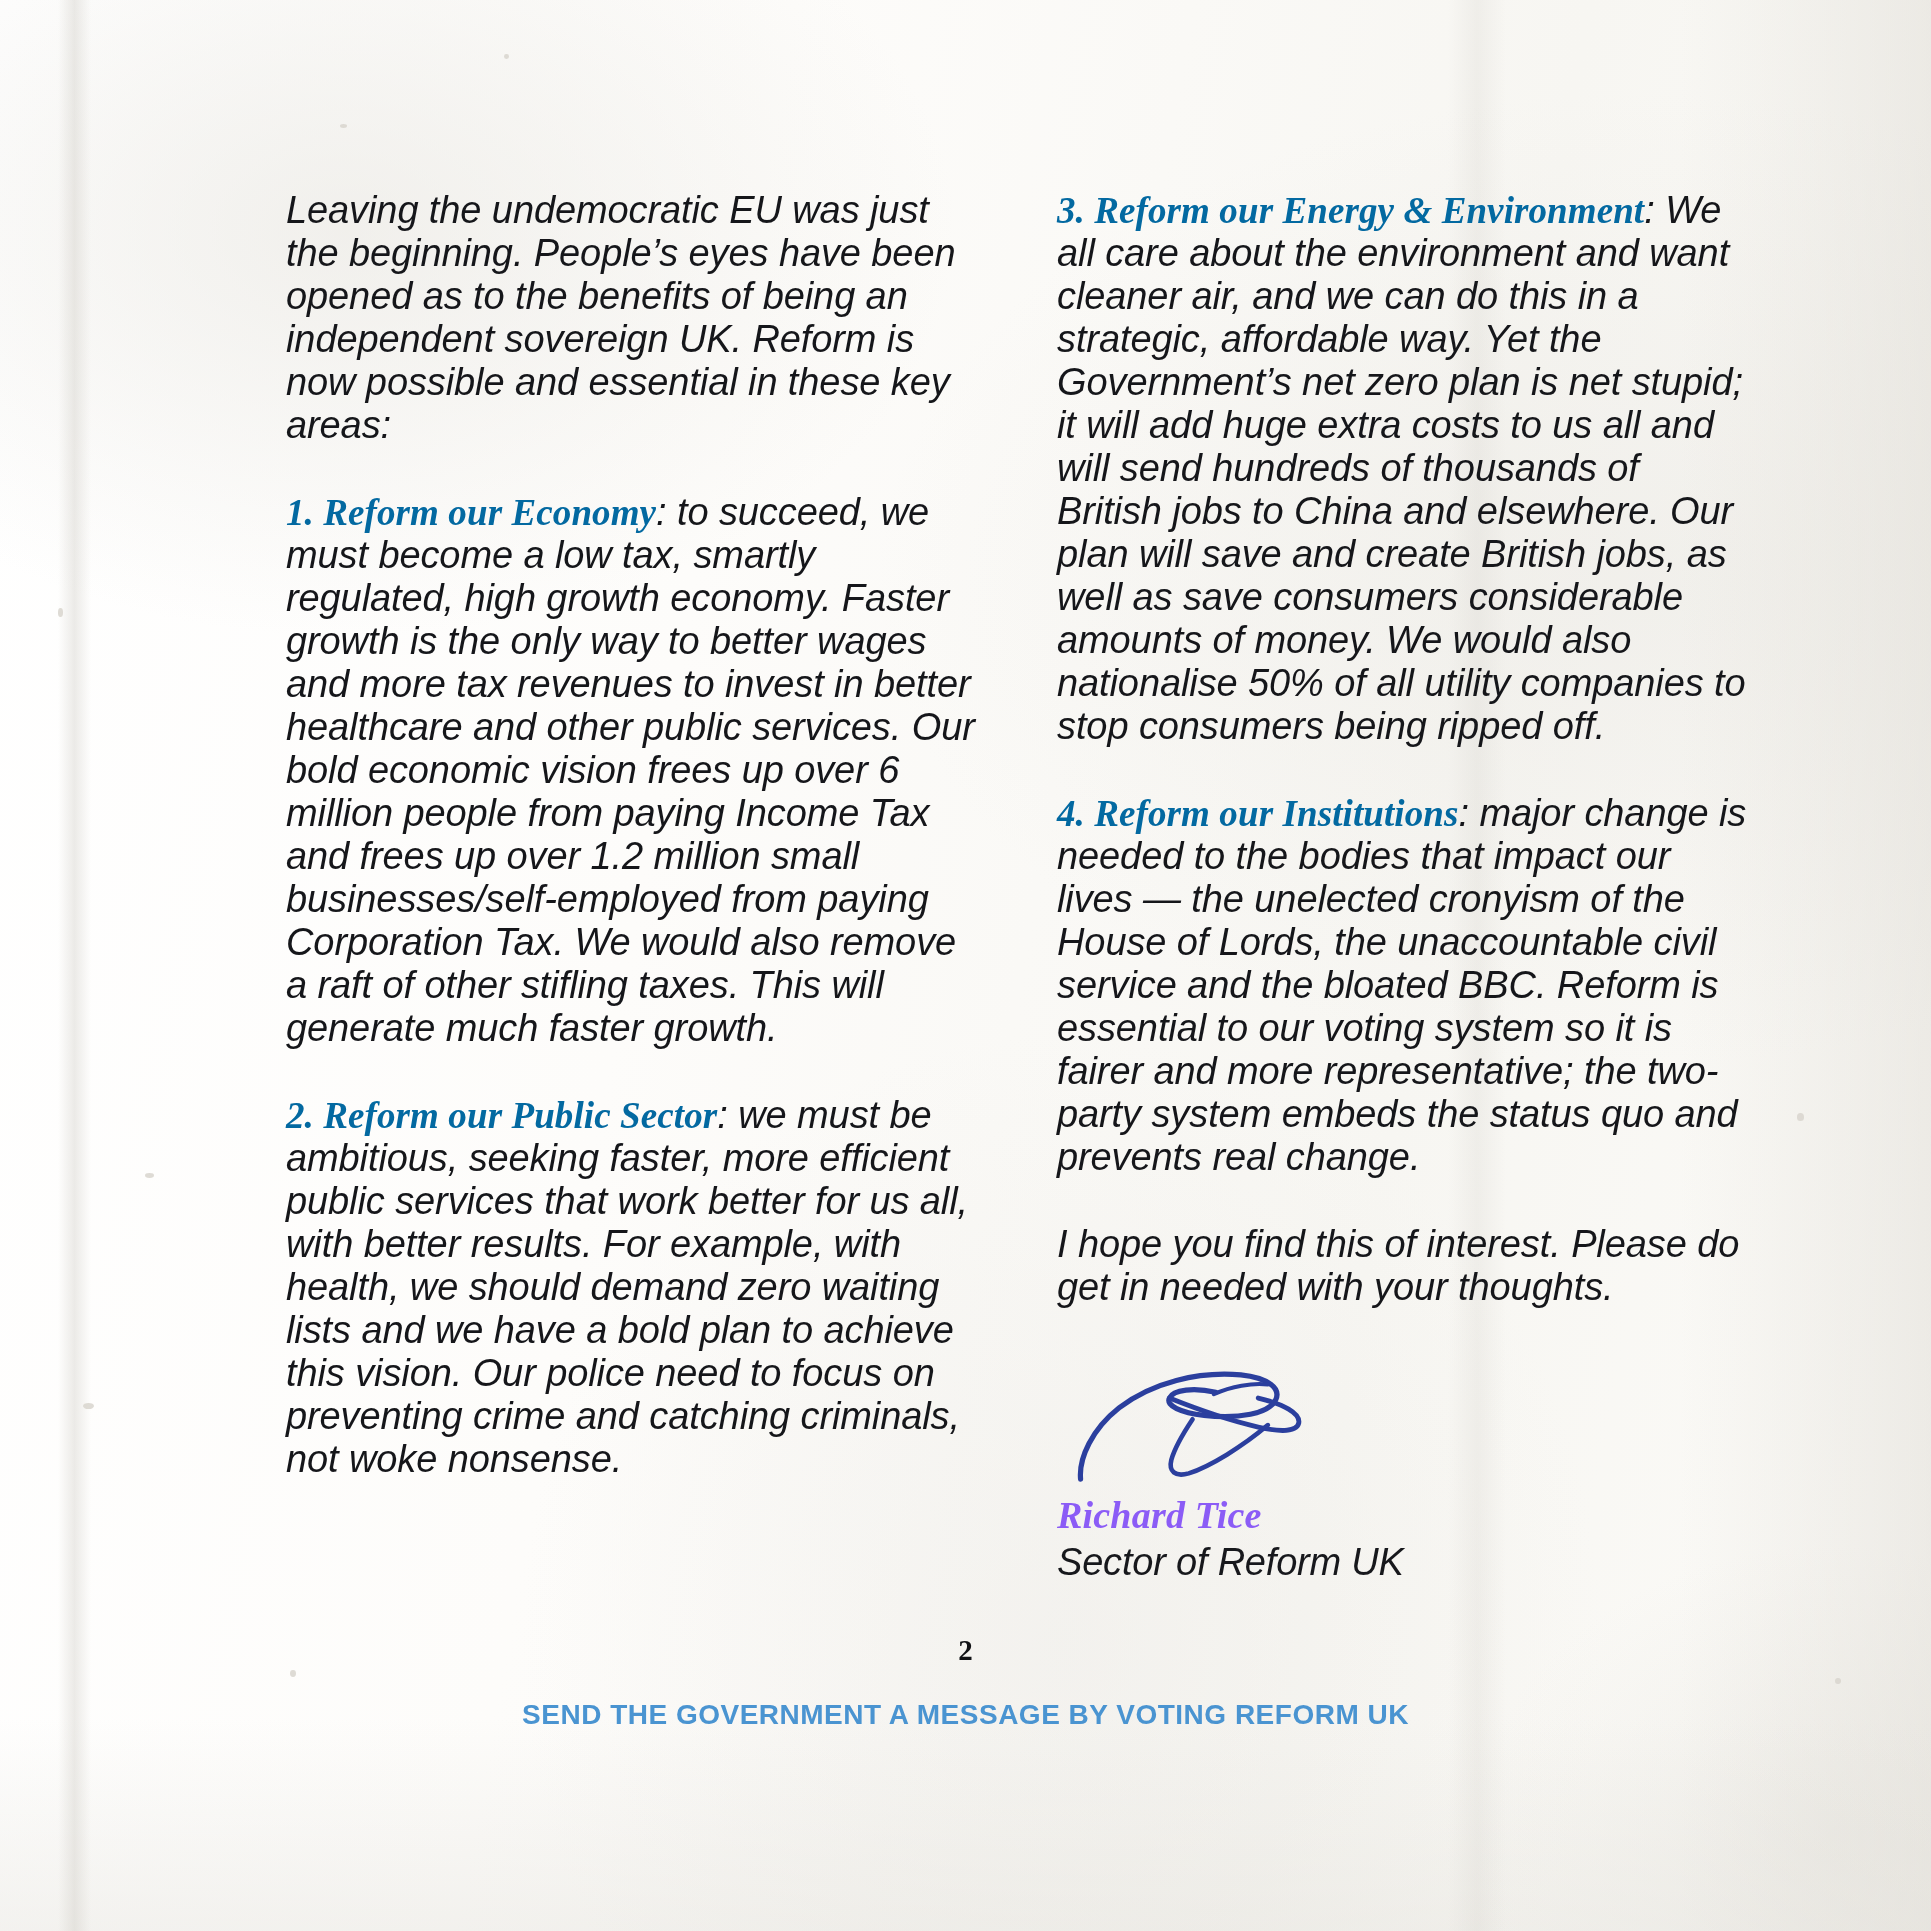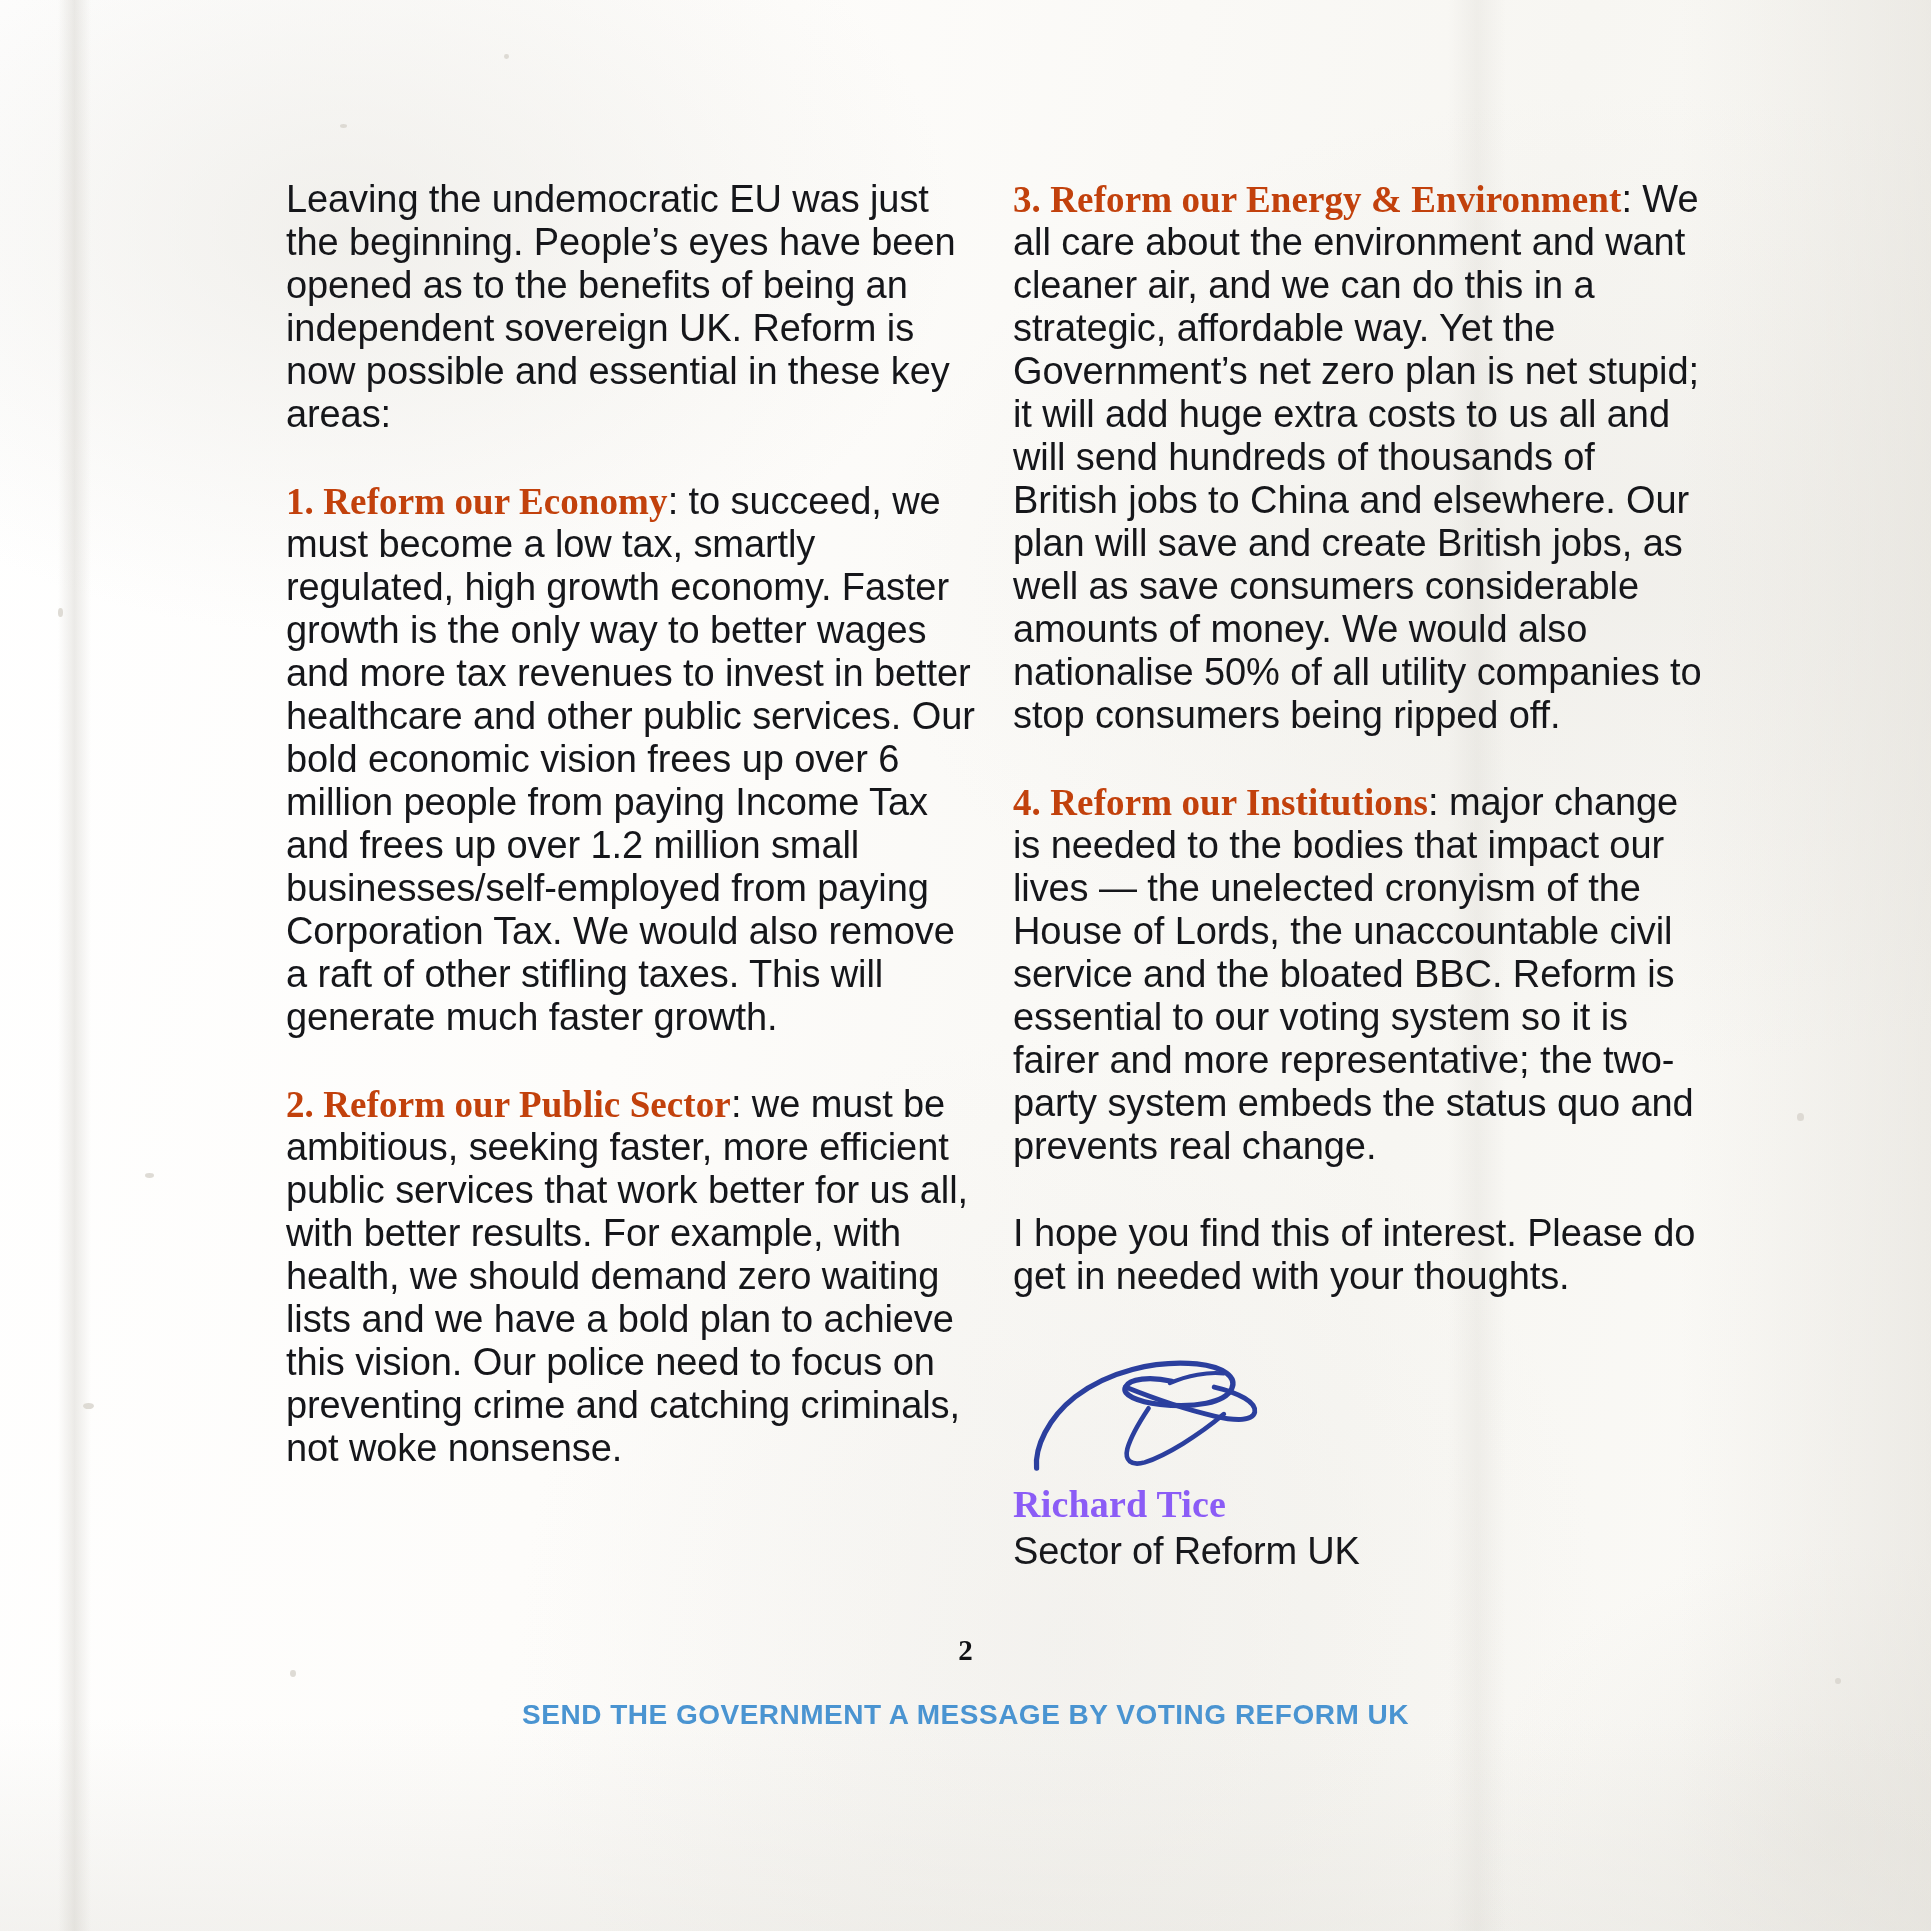--- a/index.html
+++ b/index.html
@@ -51,25 +51,26 @@
     position: absolute;
     pointer-events: none;
     z-index: 0;
     background: linear-gradient(to right, rgba(215,212,205,0), rgba(205,202,195,.38), rgba(215,212,205,0));
   }
 
   
   .content {
     position: absolute;
     left: 286px;
-    top: 178px;
+    top: 189px;
     width: 1468px;
     z-index: 2;
     display: flex;
-    gap: 31px;
+    gap: 75px;
+    font-style: italic;
   }
   .col {
     width: 696px;
   }
 
   p.body {
     margin: 0 0 44px 0;
     font-family: "Liberation Sans", sans-serif;
     font-size: 38px;
     line-height: 43px;
@@ -77,21 +78,21 @@
     color: #15161a;
     font-weight: 400;
   }
   p.body:last-child { margin-bottom: 7px; }
 
   .lead {
     font-family: "Liberation Serif", serif;
     font-weight: 700;
     font-size: 37px;
     letter-spacing: 0.1px;
-    color: #c2410c;
+    color: #0369a1;
   }
 
   
   .sig-block {
     margin-top: 56px;
   }
   .sig-svg {
     display: block;
     margin-left: 11.6px;
     margin-bottom: 1.9px;

